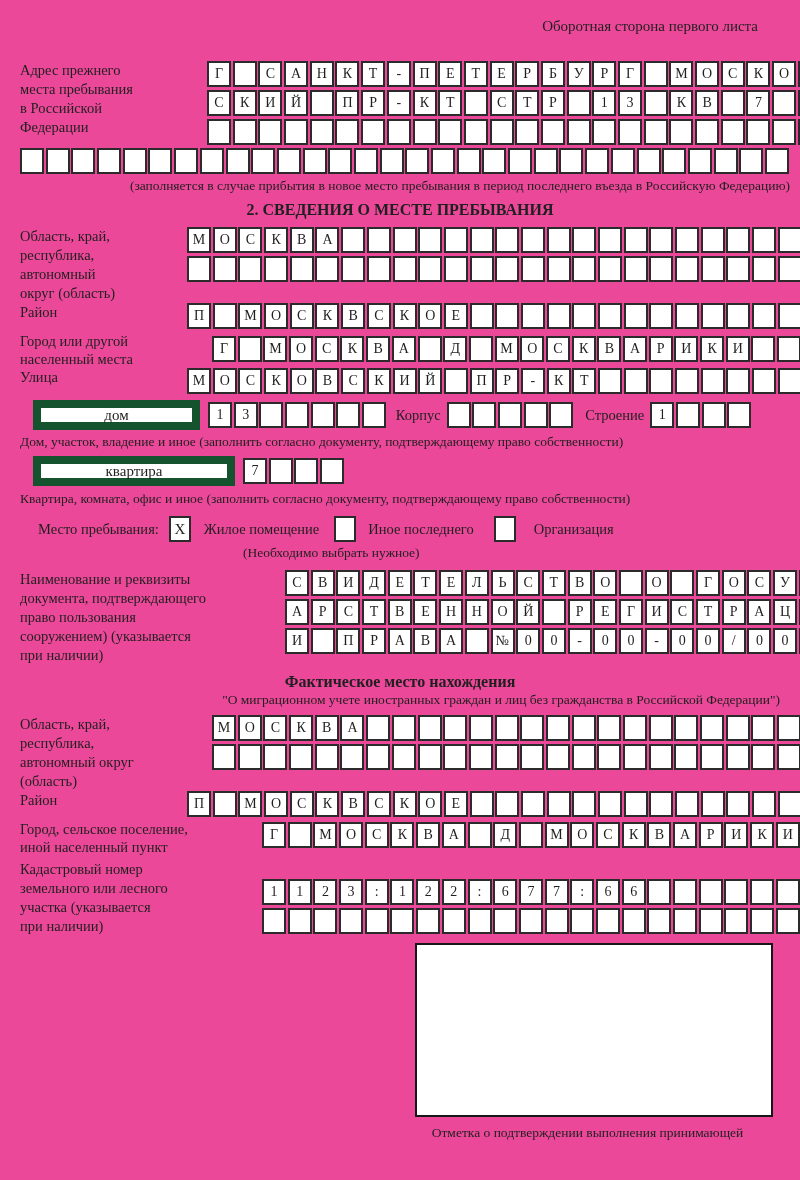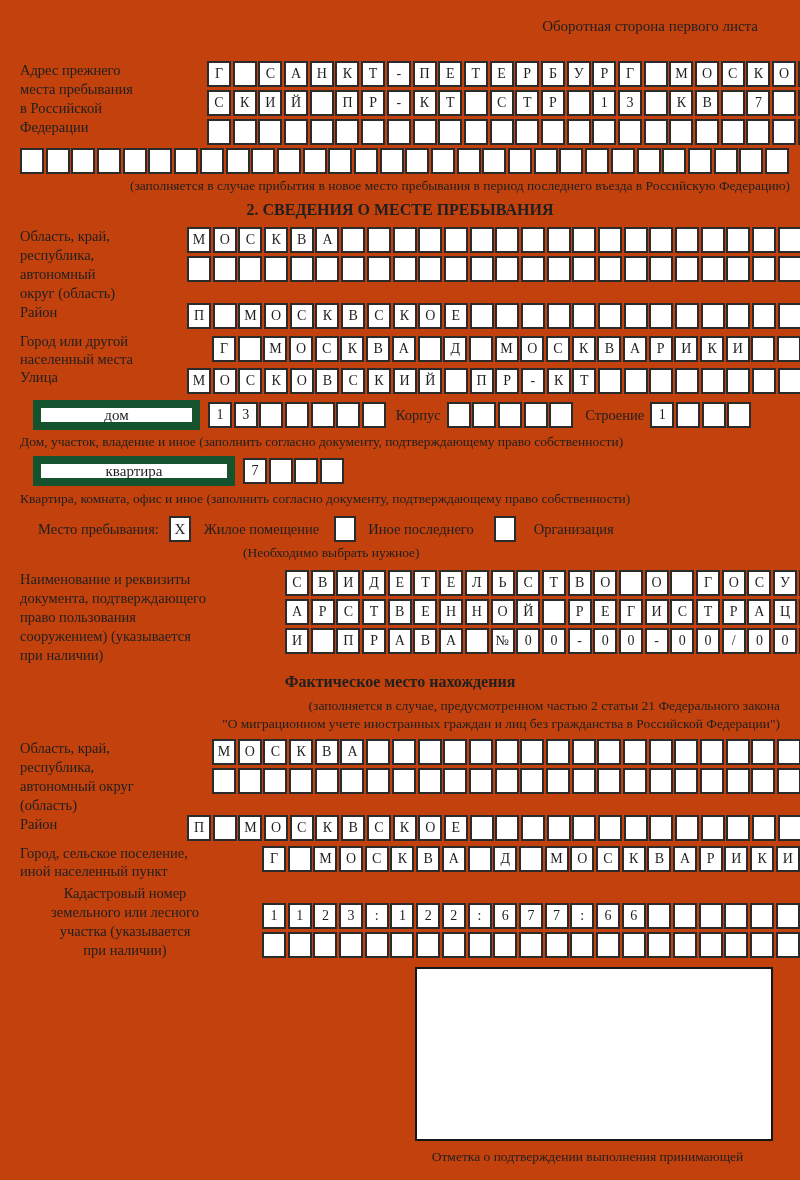--- a/index.html
+++ b/index.html
@@ -1,18 +1,18 @@
 <!DOCTYPE html>
 <html><head>
 <meta charset="utf-8">
 <style>
   html,body{margin:0;padding:0;background:#ffffff;}
   .page{
     width:800px;height:1180px;box-sizing:border-box;position:relative;
-    background:#c2410c;color:#1f1f1f;
+    background:#ec4899;color:#1f1f1f;
     font-family:"Liberation Serif","DejaVu Serif",serif;
     padding:18px 0 0 20px;overflow:hidden;
   }
   .hdr{text-align:right;padding-right:42px;font-size:15px;}
   .frow{display:flex;align-items:flex-start;gap:32px;}
   .flabel{flex-shrink:0;font-size:14.5px;line-height:19px;}
   .flabel2{flex-shrink:0;font-size:14.5px;line-height:18px;}
   .lbl-prev{width:155px;}
   .lbl-s2{width:135px;}
   .lbl-s2g{width:160px;}
@@ -462,21 +462,20 @@
           <span class="cell">0</span>
           <span class="cell">/</span>
           <span class="cell">0</span>
           <span class="cell">0</span>
           <span class="cell">0</span>
         </div>
     </div>
   </div>
 
   <div class="title" style="width:760px;margin-top:8px;">Фактическое место нахождения</div>
-  <div class="caption cap-center" style="width:760px;margin-top:6px;">(заполняется в случае, предусмотренном частью 2 статьи 21 Федерального закона</div>
   <div class="caption cap-center" style="width:760px;">"О миграционном учете иностранных граждан и лиц без гражданства в Российской Федерации")</div>
 
   <div class="frow" style="margin-top:6px;">
     <div class="flabel lbl-s3o">
       <div>Область, край,</div>
       <div>республика,</div>
       <div>автономный округ</div>
       <div>(область)</div>
     </div>
     <div>
@@ -590,21 +589,21 @@
         <span class="cell">В</span>
         <span class="cell">А</span>
         <span class="cell">Р</span>
         <span class="cell">И</span>
         <span class="cell">К</span>
         <span class="cell">И</span>
         <span class="cell">&nbsp;</span>
       </div>
   </div>
 
-  <div class="frow" style="margin-top:4px;text-align:center;">
+  <div class="frow" style="margin-top:4px;">
     <div class="flabel lbl-kad">
       <div>Кадастровый номер</div>
       <div>земельного или лесного</div>
       <div>участка (указывается</div>
       <div>при наличии)</div>
     </div>
     <div>
       <div class="cellrow" style="margin-top:19px;">
           <span class="cell">1</span>
           <span class="cell">1</span>

